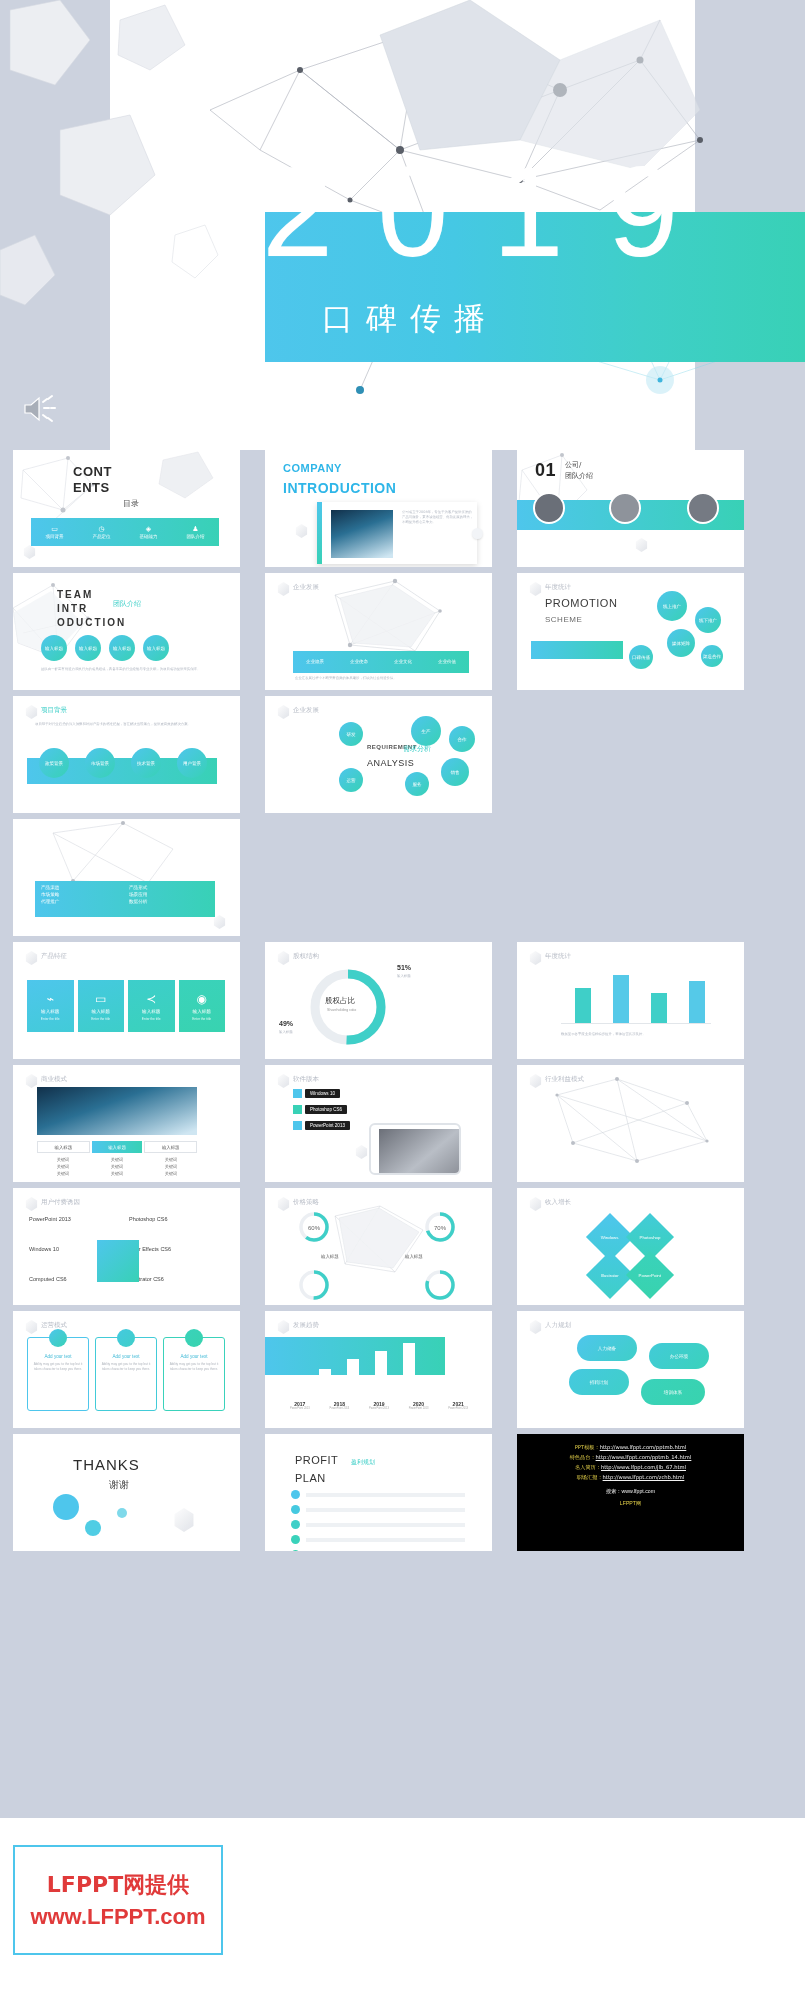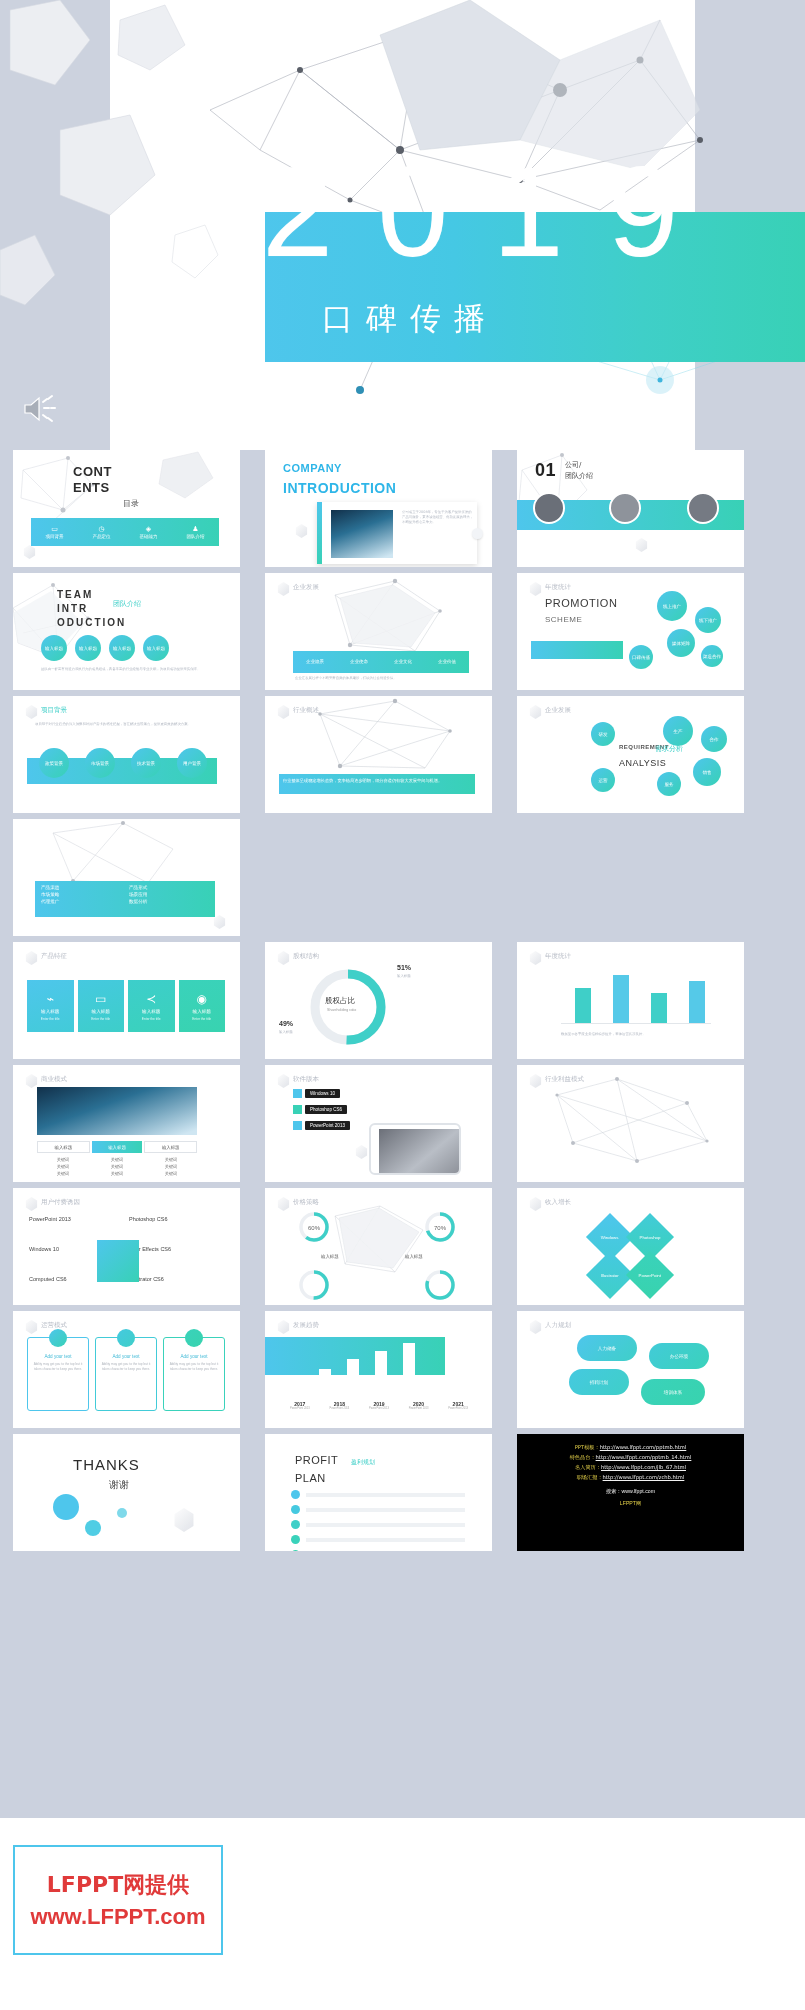--- a/index.html
+++ b/index.html
@@ -400,37 +400,20 @@
         <div class="hexdot" style="left:12px;top:9px;"></div>
         <div class="lbl" style="left:28px;top:10px;color:#3fcfc8;">项目背景</div>
         <div class="tinytext" style="left:22px;top:26px;width:175px;">项目基于对行业趋势的深入洞察和对用户需求的精准把握，旨在解决当前痛点，提供更高效的解决方案。</div>
         <div class="bar" style="left:14px;top:62px;width:190px;height:26px;"></div>
         <div class="circ" style="left:26px;top:52px;width:30px;height:30px;">政策背景</div>
         <div class="circ" style="left:72px;top:52px;width:30px;height:30px;">市场背景</div>
         <div class="circ" style="left:118px;top:52px;width:30px;height:30px;">技术背景</div>
         <div class="circ" style="left:164px;top:52px;width:30px;height:30px;">用户背景</div>
       </div>
 
-      <div class="cell">
-        <div class="hexdot" style="left:12px;top:9px;"></div>
-        <div class="lbl" style="left:28px;top:10px;">行业概述</div>
-        <svg class="thumb-poly" viewBox="0 0 227 117">
-            <g stroke="#c3c8d0" stroke-width=".55" fill="none">
-          <path d="M55 18 L130 5 L185 35 L160 72 L75 70 Z M55 18 L160 72 M130 5 L75 70 M185 35 L75 70 M55 18 L185 35"></path>
-            </g>
-          <g fill="#a9aeb7">
-              <circle cx="130" cy="5" r="2.2"></circle>
-              <circle cx="75" cy="70" r="2.2"></circle>
-              <circle cx="185" cy="35" r="1.8"></circle>
-              <circle cx="55" cy="18" r="1.8"></circle>
-            </g>
-          </svg>
-        <div class="bar" style="left:14px;top:78px;width:196px;height:20px;"></div>
-        <div style="position:absolute;left:18px;top:82px;width:188px;font-size:4.2px;color:#fff;line-height:1.4;font-family:'DejaVu Sans',sans-serif;">行业整体呈现稳定增长态势，竞争格局逐步明朗，细分赛道仍有较大发展空间与机遇。</div>
-      </div>
 
       <div class="cell">
         <div class="hexdot" style="left:12px;top:9px;"></div>
         <div class="lbl" style="left:28px;top:10px;">企业发展</div>
         <div class="circ" style="left:146px;top:20px;width:30px;height:30px;">生产</div>
         <div class="circ" style="left:184px;top:30px;width:26px;height:26px;">合作</div>
         <div class="circ" style="left:176px;top:62px;width:28px;height:28px;">销售</div>
         <div class="circ" style="left:140px;top:76px;width:24px;height:24px;">服务</div>
         <div class="circ" style="left:74px;top:26px;width:24px;height:24px;">研发</div>
         <div class="circ" style="left:74px;top:72px;width:24px;height:24px;">运营</div>

